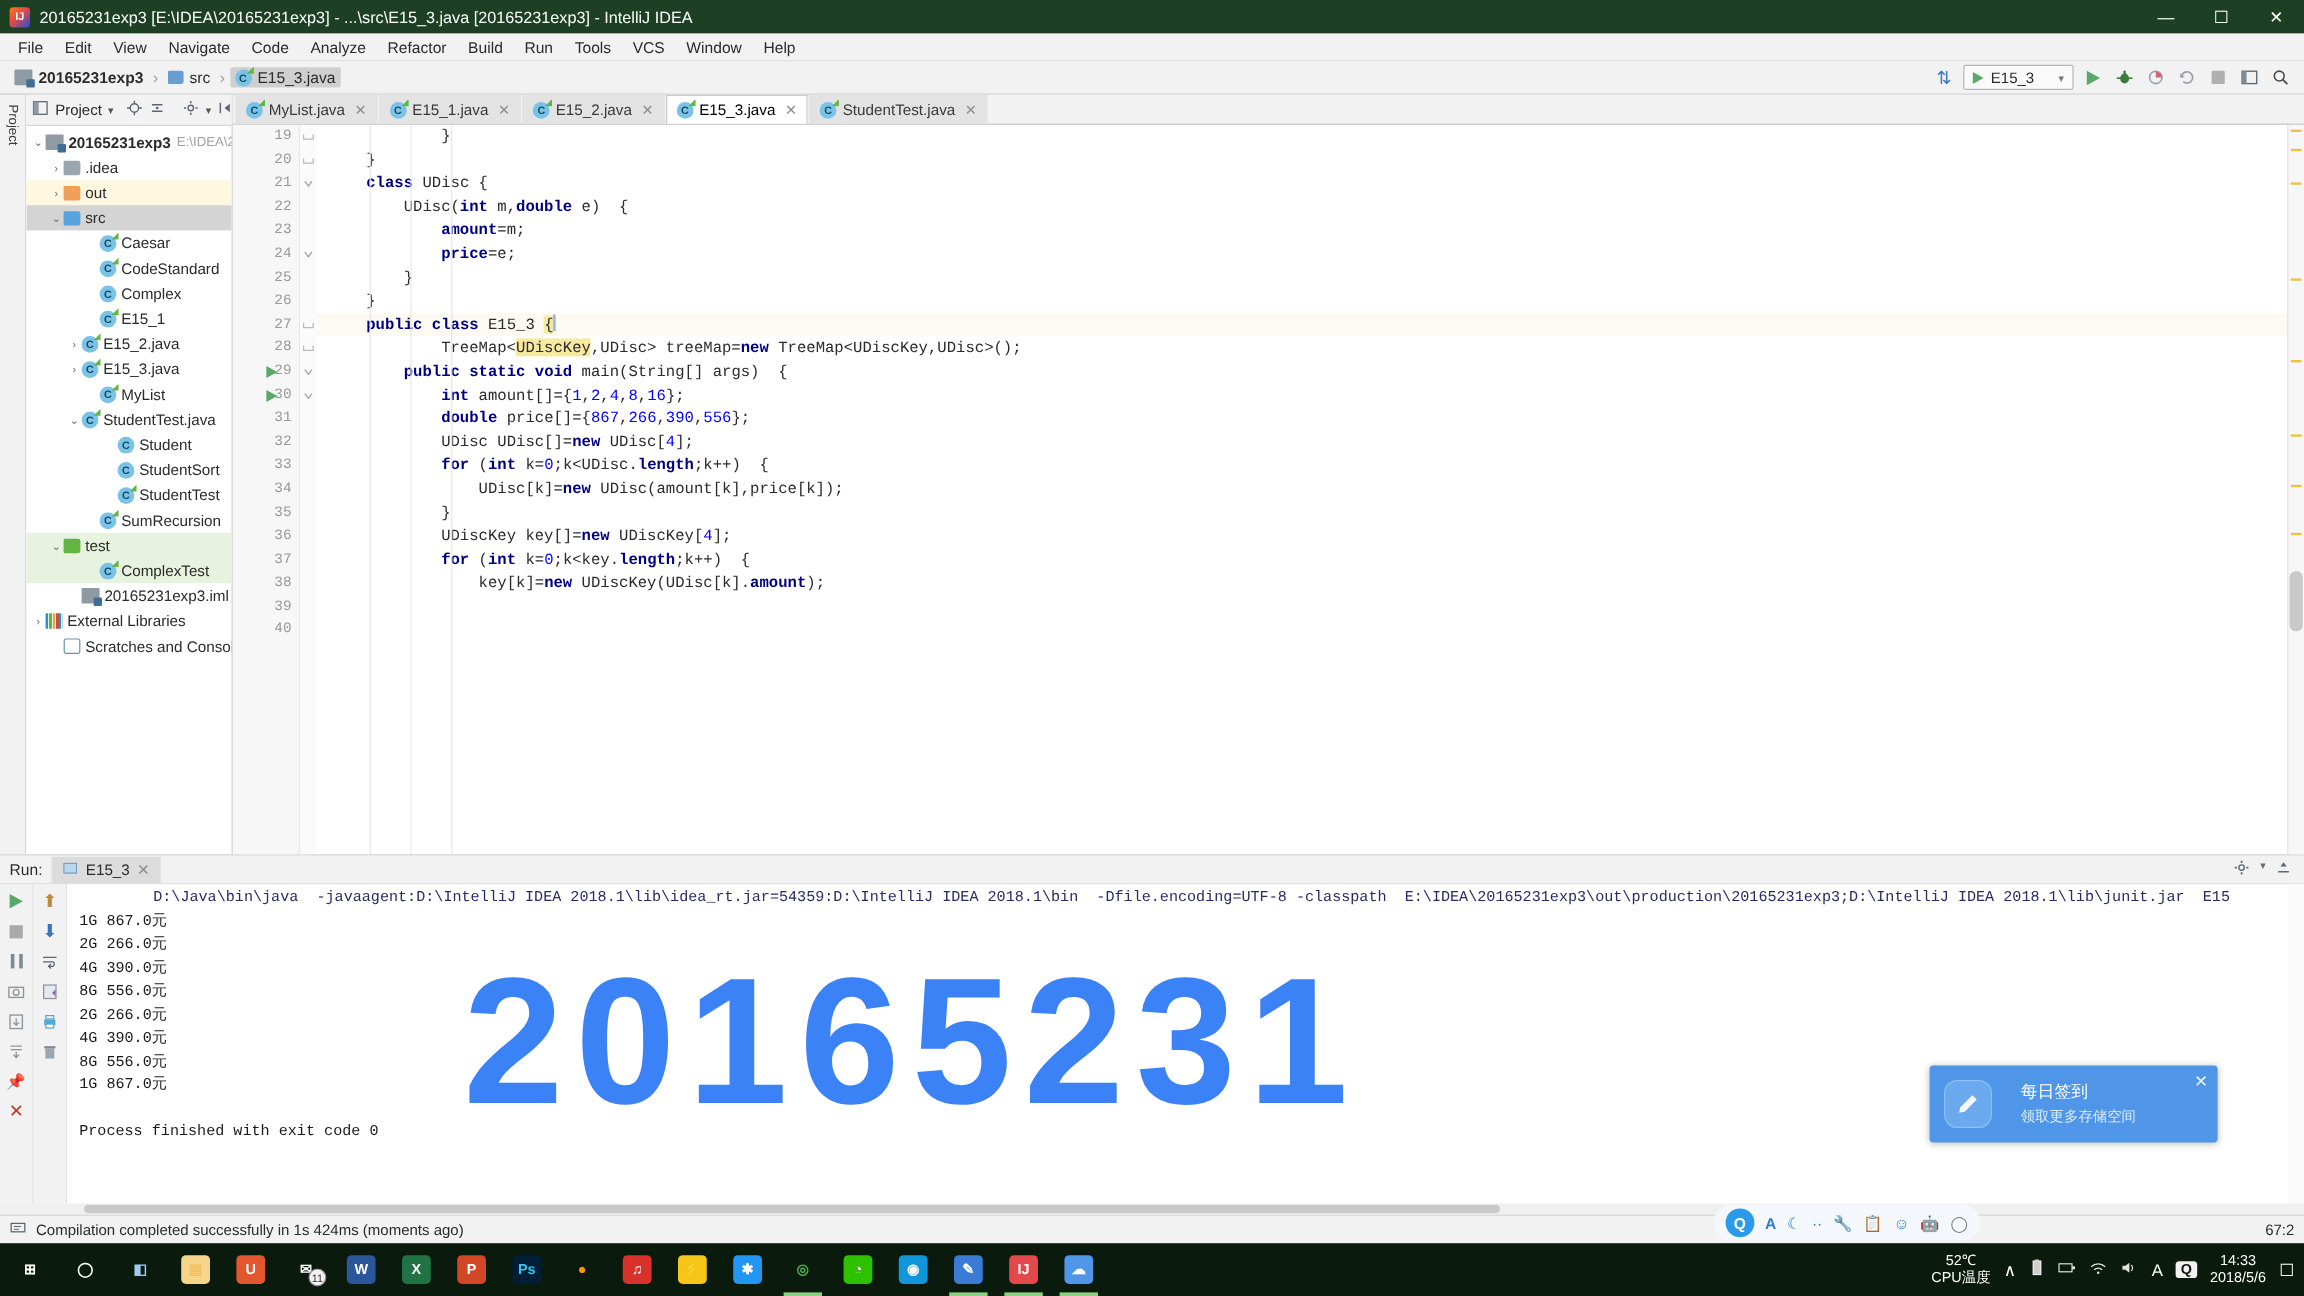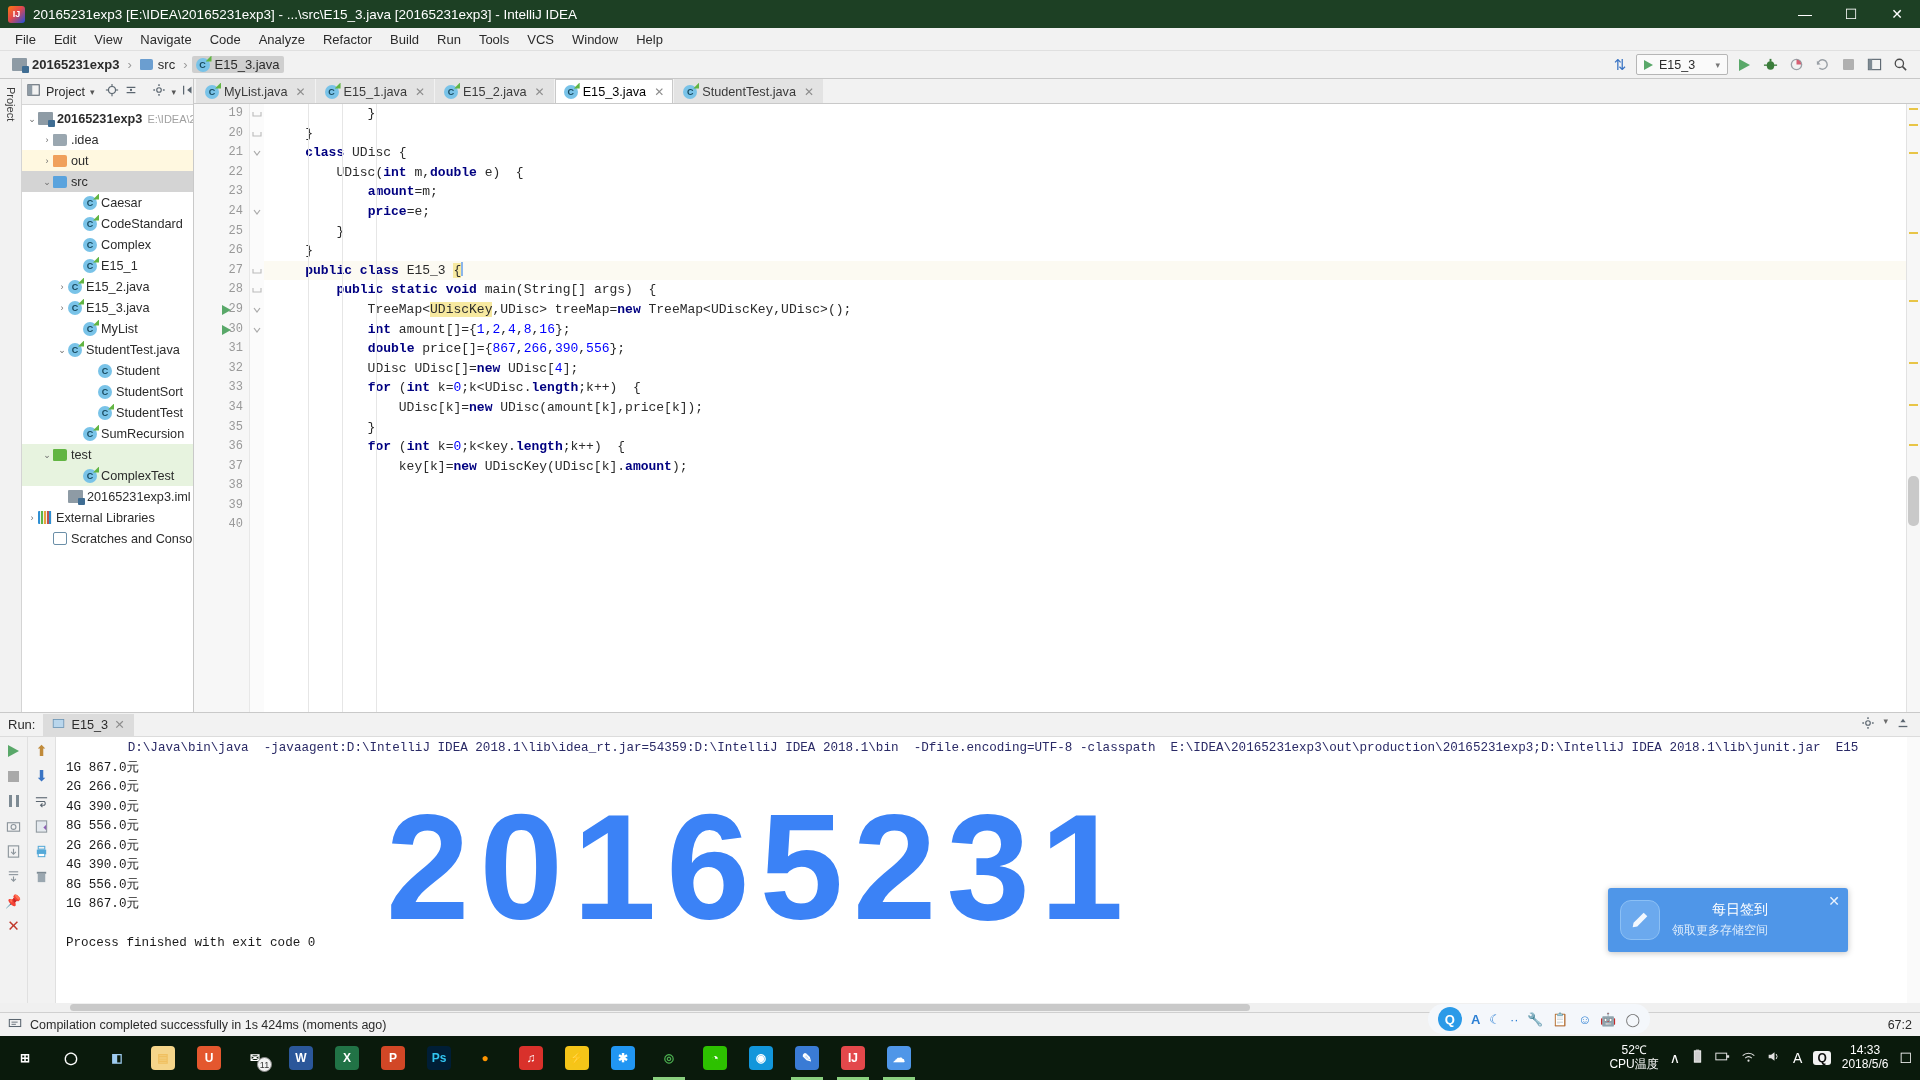--- a/index.html
+++ b/index.html
@@ -173,22 +173,22 @@
   .tb-item.active::after { content:""; position:absolute; bottom:0; left:7px; right:7px; height:3px; background:#8ad07f; }
   .sq { width:24px;height:24px;border-radius:4px;display:flex;align-items:center;justify-content:center;
         font-size:12px;font-weight:bold;color:#fff; }
   .tray { margin-left:auto; display:flex; align-items:center; gap:11px; padding-right:6px; font-size:12px; }
   .tray .cpu { text-align:center; line-height:1.15; font-size:12px; }
   .tray .clock { text-align:center; line-height:1.15; font-size:12px; }
   .tray .ic { font-size:14px; }
 
   
   .popup { position:absolute; right:72px; bottom:128px; width:240px; height:64px;
-    background:#4f96e8; border-radius:3px; display:flex; align-items:center; gap:12px;
-    padding:0 12px; color:#fff; box-shadow:0 1px 6px rgba(0,0,0,.25);text-align:right; }
+    background:#4f96e8; border-radius:3px; display:flex; align-items:center; gap:24px;
+    padding:0 12px; color:#fff; box-shadow:0 1px 6px rgba(0,0,0,.25); }
   .popup .pic { width:40px;height:40px;border-radius:11px;background:#6ba9ee;border:1.5px solid #8cc0f5;
     display:flex;align-items:center;justify-content:center;flex:0 0 40px;}
   .popup .ptxt .l1 { font-size:14px; color:#fff; }
   .popup .ptxt .l2 { font-size:12px; color:#dcebfb; margin-top:3px; }
   .popup .pclose { position:absolute; right:8px; top:5px; font-size:14px; color:#e9f2fd; }
 
   .qq-tray { position:absolute; right:270px; bottom:46px; height:30px; display:flex; align-items:center;
     gap:9px; background:#f4f7fb; border-radius:15px; padding:0 10px; font-size:13px; }
   .qq-ball { width:24px;height:24px;border-radius:50%;background:#2b9ae8;display:flex;align-items:center;
     justify-content:center;color:#fff;font-weight:bold;font-size:13px; }
@@ -557,28 +557,29 @@
           <div class="guide" style="left:112px"></div>
         <div class="cline">            }</div>
             <div class="cline">    }</div>
             <div class="cline">    <span class="kw">class</span> UDisc {</div>
             <div class="cline">        UDisc(<span class="kw">int</span> m,<span class="kw">double</span> e)  {</div>
             <div class="cline">            <span class="kw">amount</span>=m;</div>
             <div class="cline">            <span class="kw">price</span>=e;</div>
             <div class="cline">        }</div>
             <div class="cline">    }</div>
             <div class="cline caret-line">    <span class="kw">public class</span> E15_3 <span class="hl">{</span><span class="caret"></span></div>
+            <div class="cline">            TreeMap&lt;<span class="hl">UDiscKey</span>,UDisc&gt; treeMap=<span class="kw">new</span> TreeMap&lt;UDiscKey,UDisc&gt;();</div>
             <div class="cline">        <span class="kw">public static void</span> main(String[] args)  {</div>
-            <div class="cline">            TreeMap&lt;<span class="hl">UDiscKey</span>,UDisc&gt; treeMap=<span class="kw">new</span> TreeMap&lt;UDiscKey,UDisc&gt;();</div>
             <div class="cline">            <span class="kw">int</span> amount[]={<span class="num">1</span>,<span class="num">2</span>,<span class="num">4</span>,<span class="num">8</span>,<span class="num">16</span>};</div>
             <div class="cline">            <span class="kw">double</span> price[]={<span class="num">867</span>,<span class="num">266</span>,<span class="num">390</span>,<span class="num">556</span>};</div>
             <div class="cline">            UDisc UDisc[]=<span class="kw">new</span> UDisc[<span class="num">4</span>];</div>
             <div class="cline">            <span class="kw">for</span> (<span class="kw">int</span> k=<span class="num">0</span>;k&lt;UDisc.<span class="kw">length</span>;k++)  {</div>
             <div class="cline">                UDisc[k]=<span class="kw">new</span> UDisc(amount[k],price[k]);</div>
             <div class="cline">            }</div>
+            <div class="cline">            UDiscKey key[]=<span class="kw">new</span> UDiscKey[<span class="num">4</span>];</div>
             <div class="cline">            <span class="kw">for</span> (<span class="kw">int</span> k=<span class="num">0</span>;k&lt;key.<span class="kw">length</span>;k++)  {</div>
             <div class="cline">                key[k]=<span class="kw">new</span> UDiscKey(UDisc[k].<span class="kw">amount</span>);</div>
           </div>
         <div class="markerbar">
           <div class="mk" style="top:4px;background:#e8c547"></div>
           <div class="mk" style="top:20px;background:#e8c547"></div>
           <div class="mk" style="top:48px;background:#e8c547"></div>
           <div class="mk" style="top:128px;background:#e8c547"></div>
           <div class="mk" style="top:196px;background:#e8c547"></div>
           <div class="mk" style="top:258px;background:#e8c547"></div>

